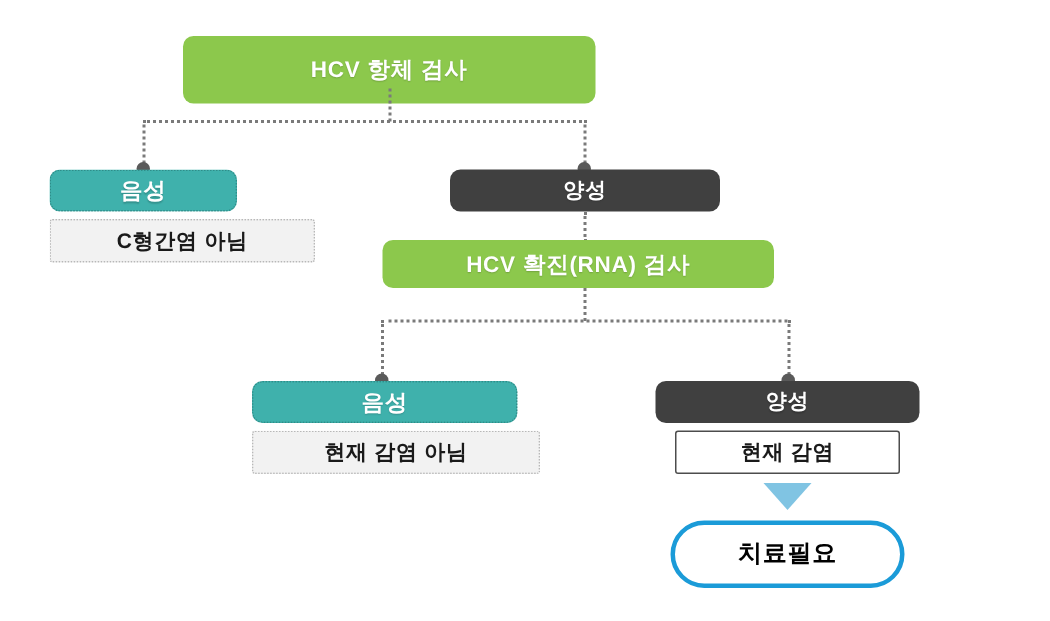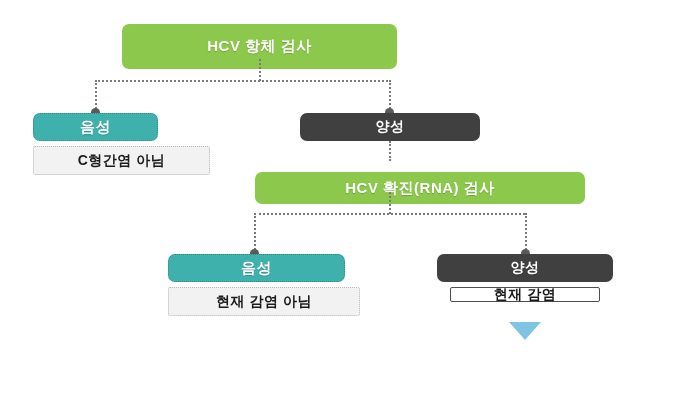--- a/index.html
+++ b/index.html
@@ -133,34 +133,35 @@
   <div class="vline" style="left:389px; top:80px; height:32px;"></div>
   <div class="dot" style="left:385px; top:108px;"></div>
 
   <div class="node teal" style="left:33px; top:113px; width:125px; height:28px;">음성</div>
   <div class="node greybox" style="left:33px; top:146px; width:177px; height:29px;">C형간염 아님</div>
 
   <div class="node blue" style="left:300px; top:113px; width:180px; height:28px;">양성</div>
 
   <div class="vline" style="left:389px; top:141px; height:20px;"></div>
 
-  <div class="node green" style="left:255px; top:172px; width:330px; height:32px;">HCV 확진(RNA) 검사</div>
+  <div class="node green" style="left:255px; top:160px; width:261px; height:32px;">HCV 확진(RNA) 검사</div>
 
   <div class="vline" style="left:389px; top:192px; height:22px;"></div>
 
   <div class="hline" style="left:254px; top:213px; width:271px;"></div>
 
   <div class="vline" style="left:254px; top:213px; height:40px;"></div>
   <div class="dot" style="left:250px; top:249px;"></div>
 
   <div class="vline" style="left:525px; top:213px; height:40px;"></div>
   <div class="dot" style="left:521px; top:249px;"></div>
 
   <div class="node teal" style="left:168px; top:254px; width:177px; height:28px;">음성</div>
   <div class="node greybox" style="left:168px; top:287px; width:192px; height:29px;">현재 감염 아님</div>
 
   <div class="node blue" style="left:437px; top:254px; width:176px; height:28px;">양성</div>
-  <div class="node whitebox" style="left:450px; top:287px; width:150px; height:15px;">현재 감염</div>
+  <div class="node whitebox" style="left:450px; top:287px; width:150px; height:29px;">현재 감염</div>
 
   <div class="tri-down" style="left:509px; top:322px;"></div>
 
+  <div class="node pill" style="left:447px; top:347px; width:156px; height:45px;">치료필요</div>
 
 </div>
 
 </body></html>

